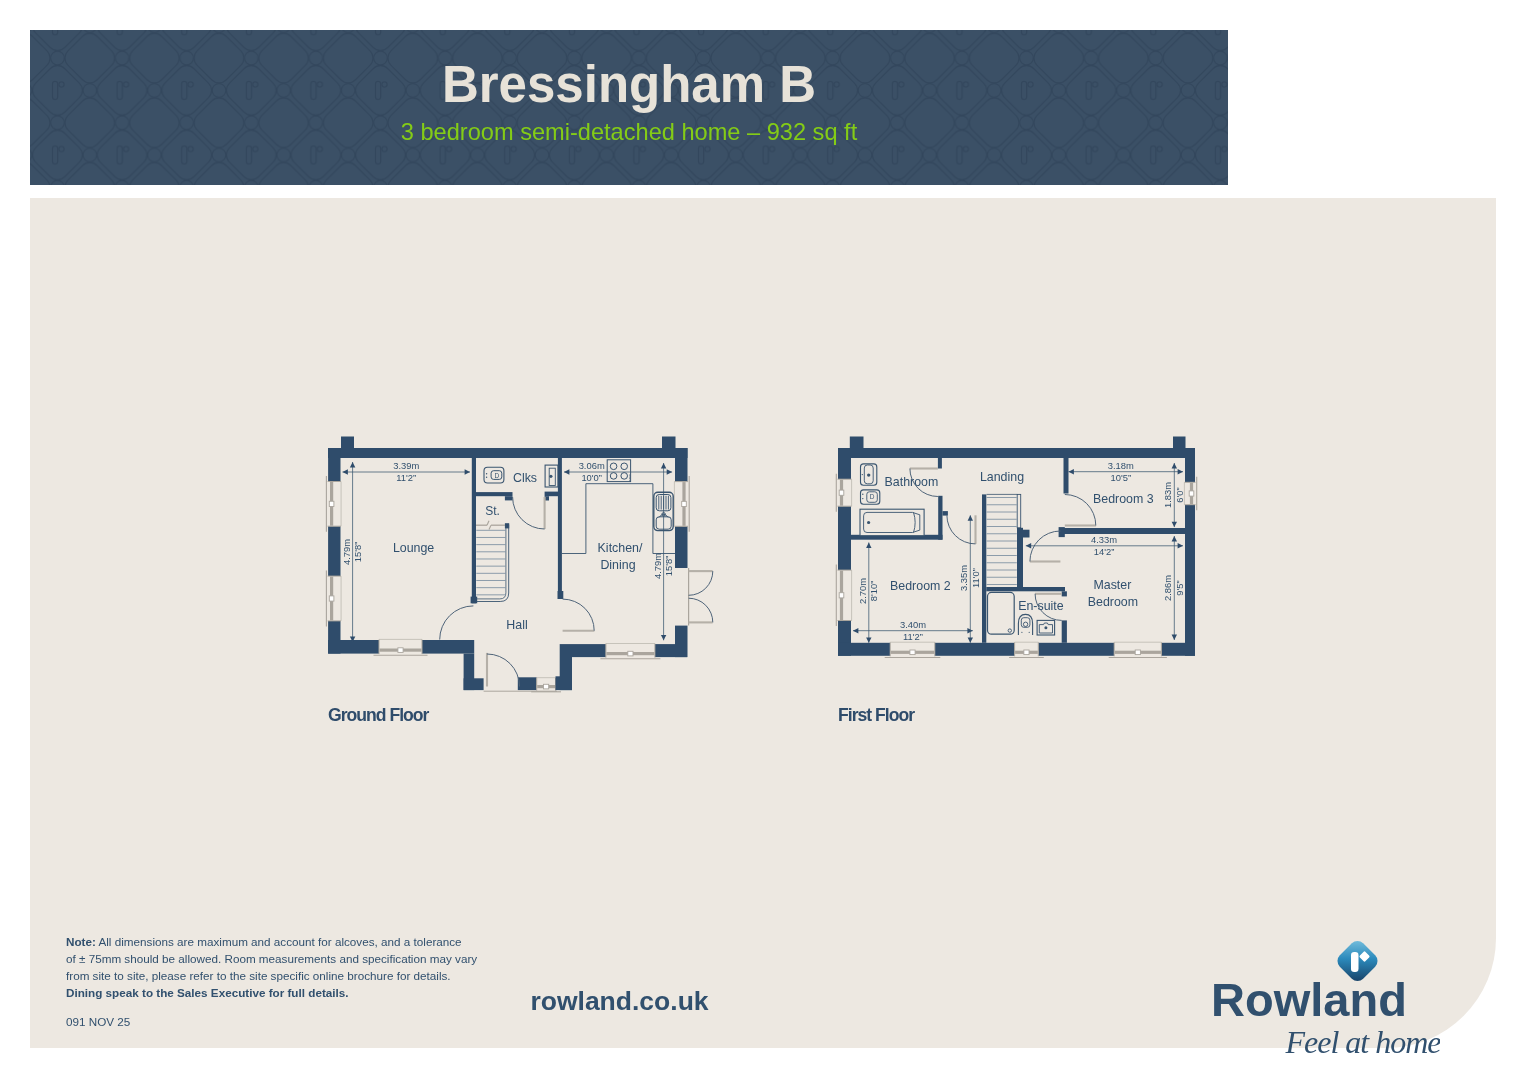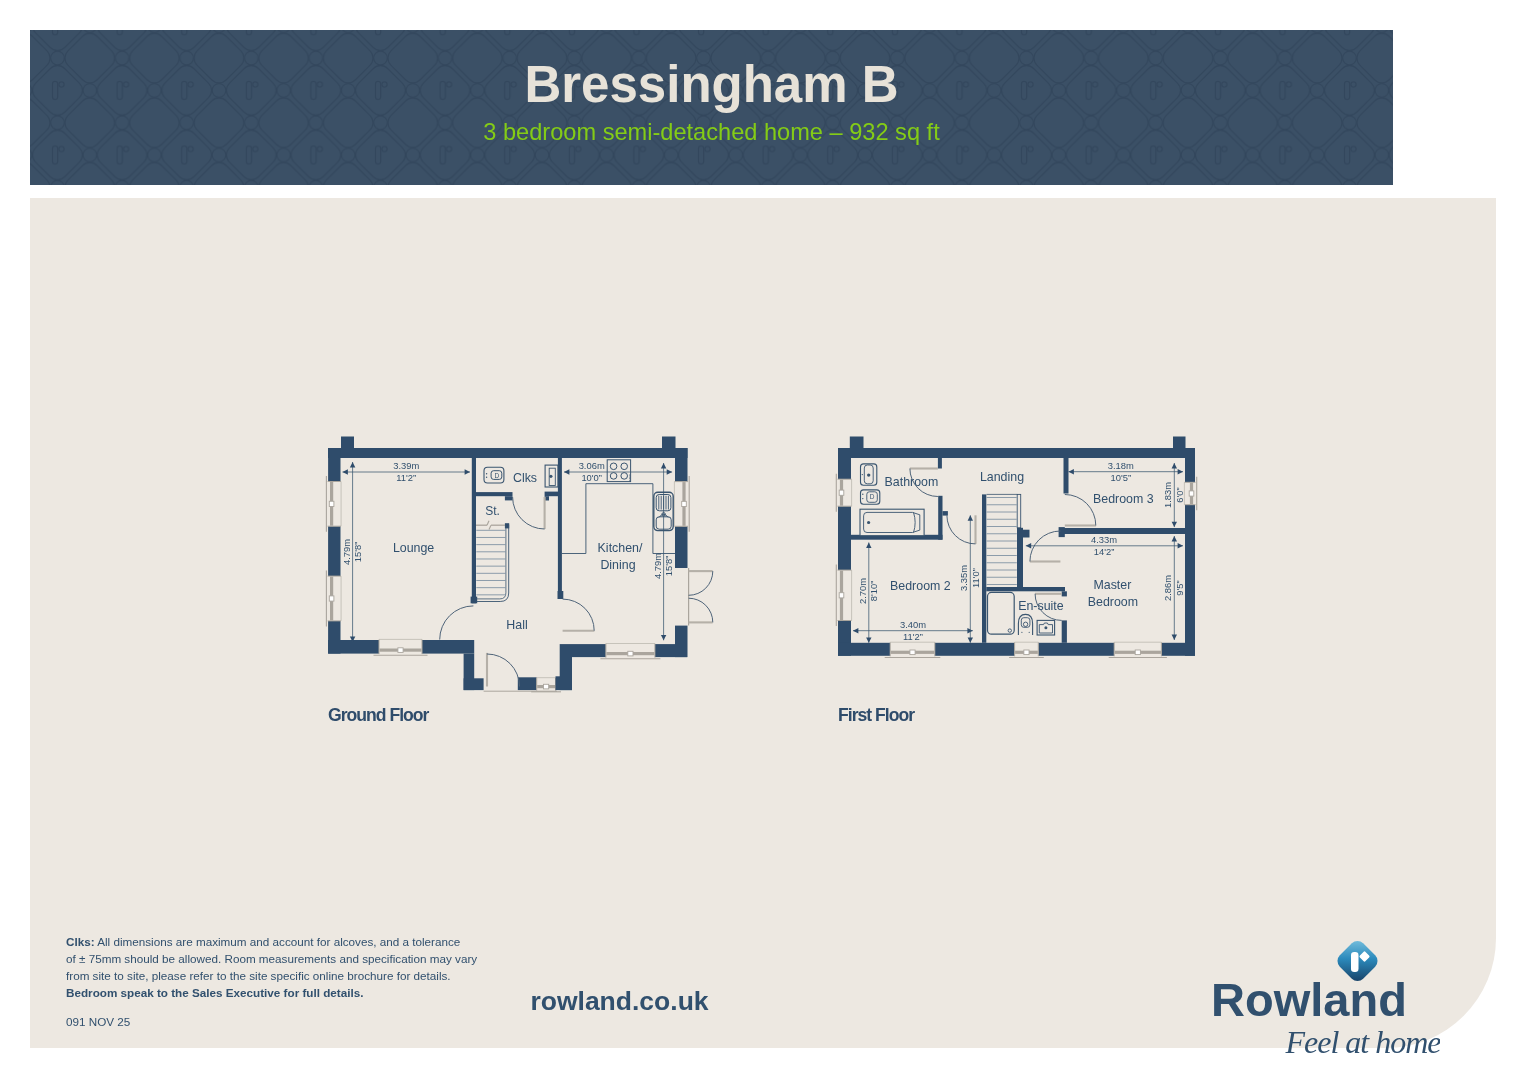--- a/index.html
+++ b/index.html
@@ -1,17 +1,17 @@
 <!DOCTYPE html>
 <html><head>
 <meta charset="utf-8">
 <style>
   html,body{margin:0;padding:0;}
   body{width:1527px;height:1080px;background:#ffffff;font-family:"Liberation Sans",sans-serif;overflow:hidden;position:relative;}
-  .header{position:absolute;left:30px;top:30px;width:1363px;height:155px;background:#3b5066;overflow:hidden;}
+  .header{position:absolute;left:30px;top:30px;width:1198px;height:155px;background:#3b5066;overflow:hidden;}
   .title{position:absolute;left:0;top:25px;width:100%;text-align:center;color:#e7e2d8;font-size:51px;font-weight:bold;}
   .subtitle{position:absolute;left:0;top:89px;width:100%;text-align:center;color:#84cc16;font-size:23.6px;}
   .panel{position:absolute;left:30px;top:198px;width:1466px;height:850px;background:#ede8e1;border-bottom-right-radius:110px;}
   .plans{position:absolute;left:0;top:0;width:1527px;height:1080px;}
   .note{position:absolute;left:66px;top:934px;color:#31506e;font-size:11.7px;line-height:16.9px;}
   .datecode{margin-top:12px;}
   .site{position:absolute;left:0;top:986px;width:1239px;text-align:center;color:#31506e;font-size:26.5px;font-weight:bold;}
   .logo{position:absolute;left:1180px;top:921px;width:260px;height:160px;}
 </style>
 </head>
@@ -445,24 +445,24 @@
 <text x="1123.3" y="503" font-size="12.4" text-anchor="middle" fill="#31506e" font-weight="normal">Bedroom 3</text>
 
 <text x="1112.4" y="589" font-size="12.4" text-anchor="middle" fill="#31506e" font-weight="normal">Master</text>
     <text x="1112.9" y="606" font-size="12.4" text-anchor="middle" fill="#31506e" font-weight="normal">Bedroom</text>
 
 <text x="1040.9" y="610" font-size="12.4" text-anchor="middle" fill="#31506e" font-weight="normal">En-suite</text>
 
 <text letter-spacing="-1" x="838" y="720.5" font-size="17.6" text-anchor="start" fill="#2f4c6b" font-weight="bold">First Floor</text>
 </svg>
 
-<div class="note"><b>Clks:</b> All dimensions are maximum and account for alcoves, and a tolerance<br>
+<div class="note"><b>Note:</b> All dimensions are maximum and account for alcoves, and a tolerance<br>
 of ± 75mm should be allowed. Room measurements and specification may vary<br>
 from site to site, please refer to the site specific online brochure for details.<br>
-<b>Bedroom speak to the Sales Executive for full details.</b>
+<b>Dining speak to the Sales Executive for full details.</b>
 <div class="datecode">091 NOV 25</div>
 </div>
 
 <div class="site">rowland.co.uk</div>
 
 <div class="logo">
 <svg width="260" height="160" viewBox="0 0 260 160" xmlns="http://www.w3.org/2000/svg">
 <defs>
 <linearGradient id="lg" x1="0" y1="0" x2="1" y2="1">
   <stop offset="0" stop-color="#7ec4e0"></stop>

